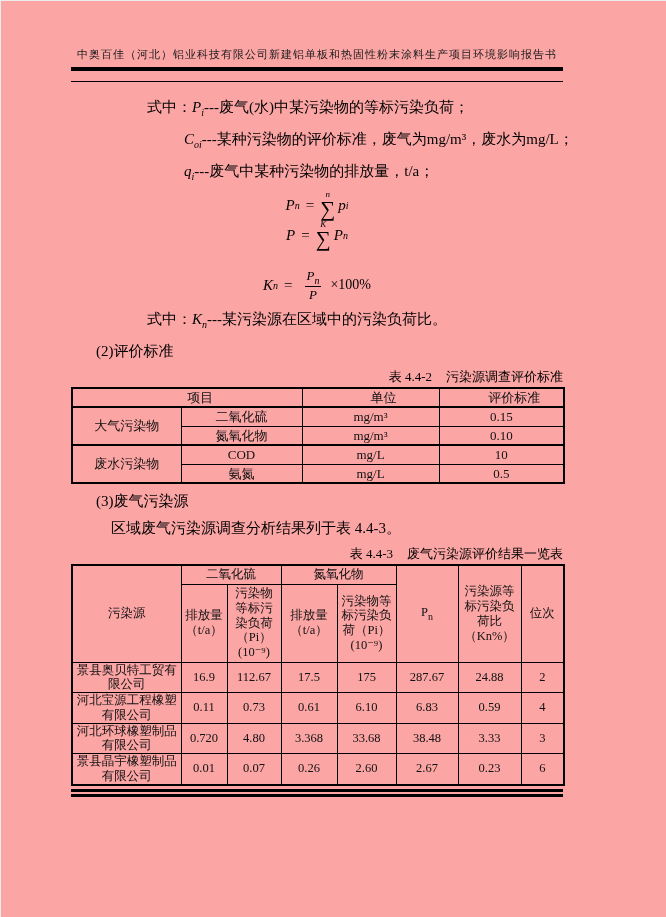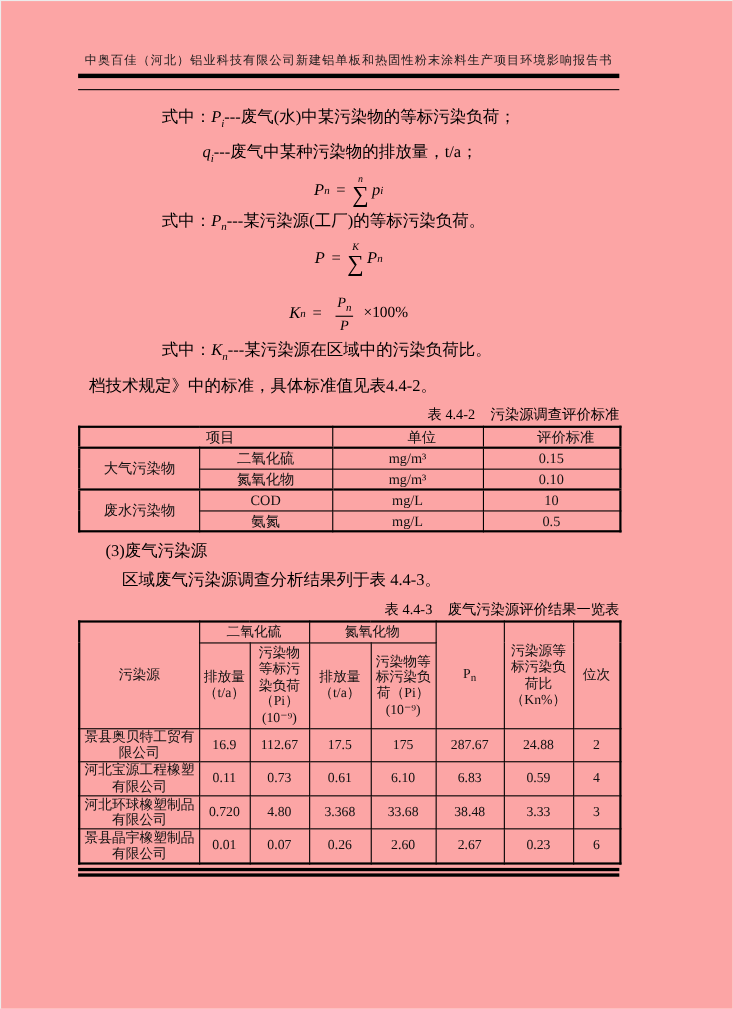--- a/index.html
+++ b/index.html
@@ -70,36 +70,36 @@
 <div class="page">
 
   <div class="doc-header">中奥百佳（河北）铝业科技有限公司新建铝单板和热固性粉末涂料生产项目环境影响报告书</div>
   <div class="rule-thick"></div>
   <div class="rule-thin"></div>
 
   <div class="content">
 
     <div class="line ind-shizhong"><span>式中：</span><span class="fvar">P</span><sub class="fsub">i</sub><span>---废气(水)中某污染物的等标污染负荷；</span></div>
 
+    <div class="line ind-var"><span class="fvar">C</span><sub class="fsub">oi</sub><span>---某种污染物的评价标准，废气为mg/m³，废水为mg/L；</span></div>
 
     <div class="line ind-var"><span class="fvar">q</span><sub class="fsub">i</sub><span>---废气中某种污染物的排放量，t/a；</span></div>
 
     <div class="formula">
       <span class="fvar">P</span>
         <sub class="fsub">n</sub>
       <span class="f-eq">=</span>
       <span class="sigma-group">
           <span class="sigma-sup">n</span>
           <span class="sigma-glyph">∑</span>
         </span>
       <span class="fvar">p</span>
         <sub class="fsub">i</sub>
     </div>
 
-    <div class="line ind-shizhong"><span>式中：</span><span class="fvar">P</span><sub class="fsub">n</sub><span>---某污染源(工厂)的等标污染负荷。</span></div>
 
     <div class="formula">
       <span class="fvar">P</span>
         <sub class="fsub"></sub>
       <span class="f-eq">=</span>
       <span class="sigma-group">
           <span class="sigma-sup">K</span>
           <span class="sigma-glyph">∑</span>
         </span>
       <span class="fvar">P</span>
@@ -113,21 +113,21 @@
       <span class="f-eq">=</span>
       <span class="frac">
         <span class="frac-num"><span class="fvar">P</span><sub class="fsub">n</sub></span>
         <span class="frac-den fvar">P</span>
       </span>
       <span class="f-times">×100%</span>
     </div>
 
     <div class="line ind-shizhong"><span>式中：</span><span class="fvar">K</span><sub class="fsub">n</sub><span>---某污染源在区域中的污染负荷比。</span></div>
 
-    <div class="line ind-none">档技术规定》中的标准，具体标准值见表4.4-2。</div>
+    <div class="line ind-section">(2)评价标准</div>
 
     <div class="tbl-caption"><span class="cap-label">表 4.4-2</span><span>污染源调查评价标准</span></div>
   </div>
 
   <table class="std-table">
     <colgroup>
         <col style="width:109px">
         <col style="width:121px">
         <col style="width:137px">
         <col style="width:125px">

